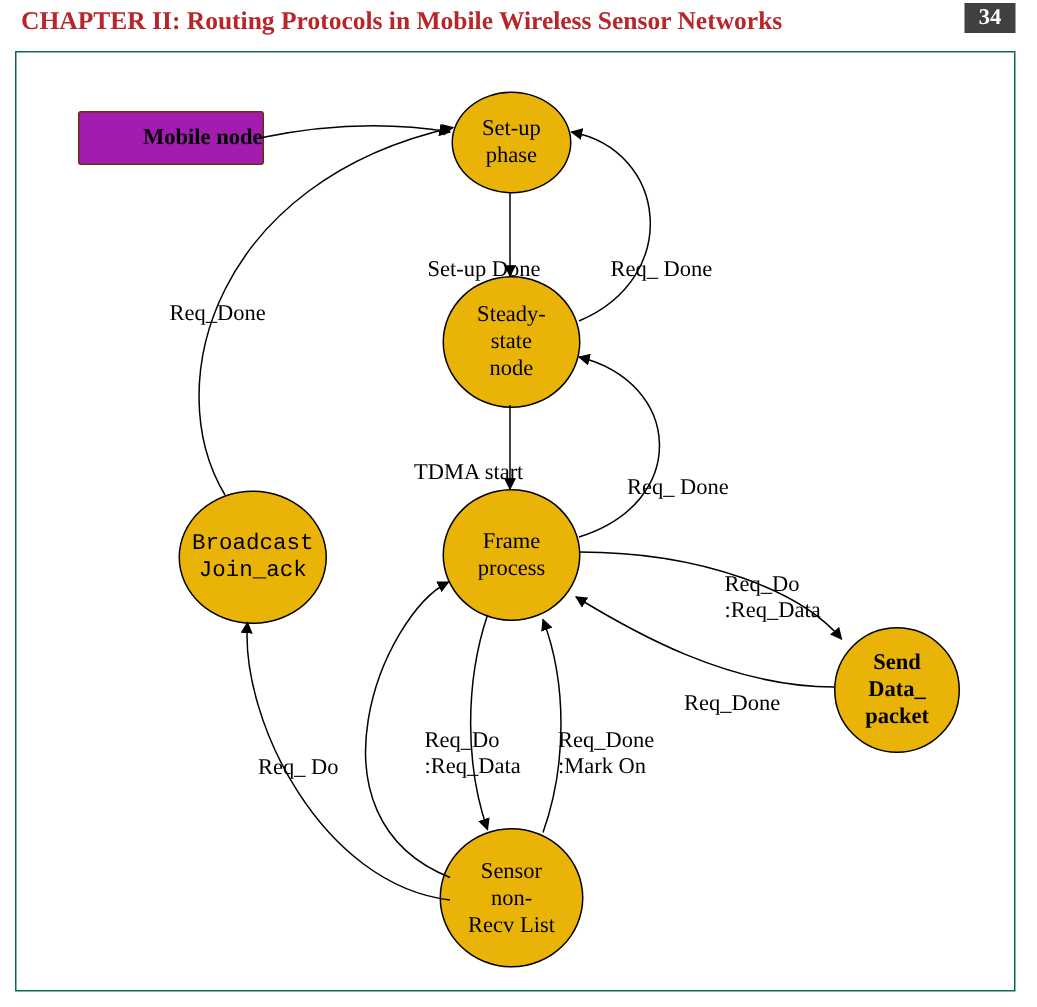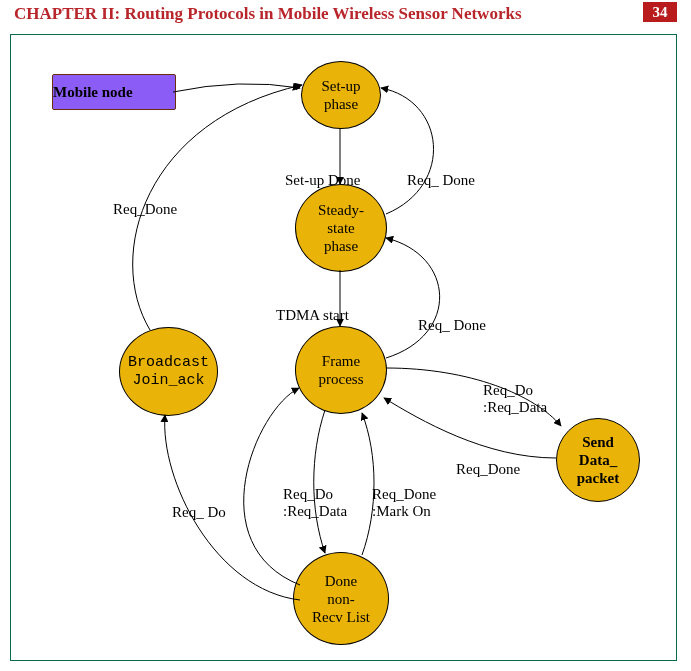--- a/index.html
+++ b/index.html
@@ -19,21 +19,21 @@
     font-weight: bold;
     font-size: 17px;
     text-align: center;
   }
   .page-number-box {
     position: absolute;
     right: 14px;
     top: 2px;
     width: 34px;
     height: 20px;
-    background: #b91c1c;
+    background: #404040;
     color: #fff;
     text-align: center;
     font-weight: bold;
     font-size: 15px;
     line-height: 20px;
   }
   .diagram-frame {
     position: absolute;
     left: 10px;
     top: 34px;
@@ -41,23 +41,23 @@
     height: 627px;
     border: 1.5px solid #0a6a4a;
     box-sizing: border-box;
   }
   .mobile-node {
     position: absolute;
     left: 52px;
     top: 74px;
     width: 122px;
     height: 34px;
-    background: #8b5cf6;
+    background: #a21caf;
     border: 1.5px solid #6a2e0a;
-    text-align: left;
+    text-align: right;
     font-size: 15px;
     font-weight: bold;
     line-height: 34px;
     border-radius: 2px;
   }
   .state-circle {
     position: absolute;
     border-radius: 50%;
     background: #eab308;
     border: 1.2px solid #000;
@@ -95,35 +95,35 @@
 <div class="mobile-node">Mobile node</div>
 
 <div class="state-circle" style="left:301px; top:61px; width:78px; height:66px;">
   <span style="white-space:pre-line;">Set-up
 phase</span>
 </div>
 
 <div class="state-circle" style="left:295px; top:184px; width:90px; height:86px;">
   <span style="white-space:pre-line;">Steady-
 state
-phase</span>
+node</span>
 </div>
 
 <div class="state-circle" style="left:295px; top:326px; width:90px; height:86px;">
   <span style="white-space:pre-line;">Frame
 process</span>
 </div>
 
 <div class="state-circle" style="left:119px; top:327px; width:97px; height:87px;">
   <span style="white-space:pre-line;font-family:Liberation Mono, monospace;">Broadcast
 Join_ack</span>
 </div>
 
 <div class="state-circle" style="left:293px; top:552px; width:94px; height:91px;">
-  <span style="white-space:pre-line;">Done
+  <span style="white-space:pre-line;">Sensor
 non-
 Recv List</span>
 </div>
 
 <div class="state-circle" style="left:556px; top:418px; width:82px; height:82px;">
   <span style="white-space:pre-line;font-weight:bold;">Send
 Data_
 packet</span>
 </div>
 

